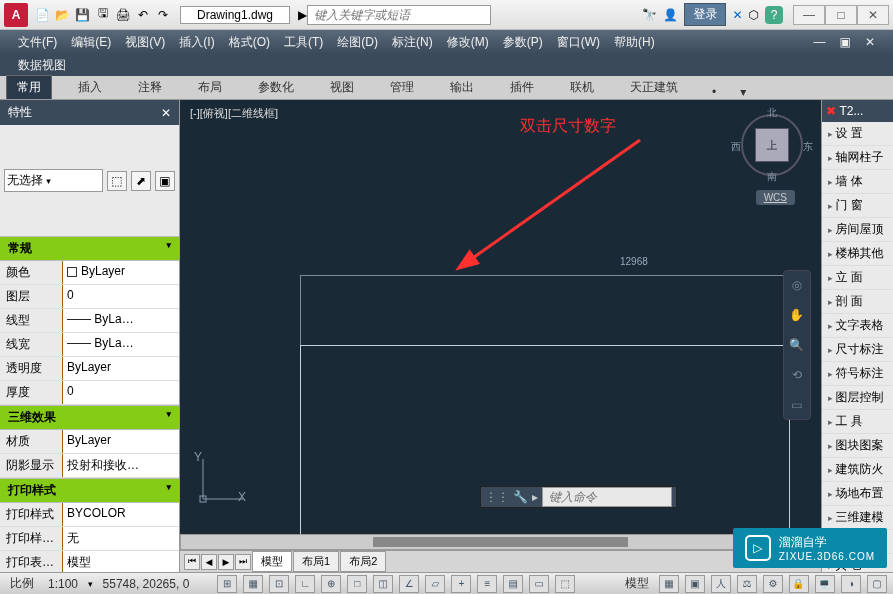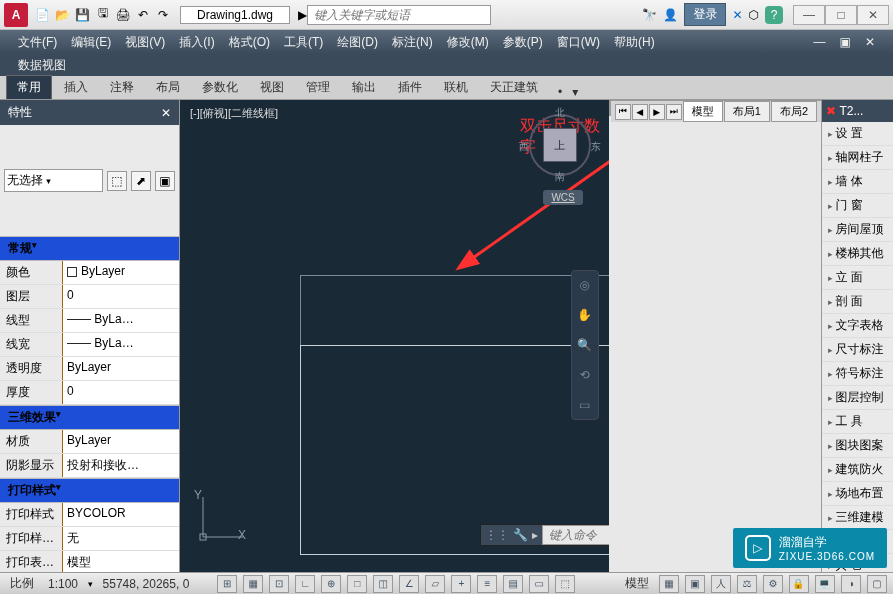--- a/index.html
+++ b/index.html
@@ -18,42 +18,42 @@
 .help-btn { background: #4a8; color: #fff; width: 18px; height: 18px; border-radius: 4px; display: flex; align-items: center; justify-content: center; }
 .win-controls { display: flex; gap: 0; margin-left: 10px; }
 .win-btn { width: 32px; height: 20px; border: 1px solid #aaa; background: #f0f0f0; display: flex; align-items: center; justify-content: center; color: #555; }
 
 
 .menubar { height: 24px; background: linear-gradient(#5a6a7a, #3a4a5a); display: flex; align-items: center; padding: 0 18px; gap: 14px; color: #eee; }
 .menubar2 { height: 22px; background: #3a4a5a; display: flex; align-items: center; padding: 0 18px; color: #eee; }
 .menu-item { cursor: pointer; }
 
 
-.ribbon-tabs { height: 24px; background: #d0d0d0; display: flex; align-items: flex-end; padding: 0 6px; gap: 2px; border-bottom: 1px solid #999; }
+.ribbon-tabs { height: 24px; background: #d0d0d0; display: flex; align-items: flex-end; padding: 0 6px; gap: 16px; border-bottom: 1px solid #999; }
 .ribbon-tab { padding: 3px 10px; cursor: pointer; color: #333; }
 .ribbon-tab.active { background: #2a3a4a; color: #fff; border: 1px solid #666; border-bottom: none; }
 .ribbon-tabs-end { margin-left: 8px; color: #333; }
 
 
 .main { display: flex; height: calc(594px - 30px - 24px - 22px - 24px - 22px); }
 
 
 .props { width: 180px; background: #eaeaea; border-right: 1px solid #999; display: flex; flex-direction: column; gap: 40px; }
 .props-header { background: #3a4a5a; color: #fff; padding: 4px 8px; display: flex; justify-content: space-between; align-items: center; }
 .props-toolbar { padding: 4px; display: flex; gap: 4px; align-items: center; }
 .props-select { flex: 1; background: #fff; border: 1px solid #999; padding: 2px; }
 .props-tbtn { width: 20px; height: 20px; border: 1px solid #999; background: #f5f5f5; display: flex; align-items: center; justify-content: center; }
-.props-section { background: #1d4ed8; padding: 3px 8px; font-weight: bold; border-top: 1px solid #bbb; border-bottom: 1px solid #bbb; display: flex; }
+.props-section { background: #84cc16; padding: 3px 8px; font-weight: bold; border-top: 1px solid #bbb; border-bottom: 1px solid #bbb; display: flex; justify-content: space-between; }
 .props-row { display: flex; border-bottom: 1px solid #ddd; }
 .props-label { width: 62px; padding: 3px 6px; background: #eaeaea; }
 .props-value { flex: 1; padding: 3px 4px; background: #fff; border-left: 1px solid #a16207; white-space: nowrap; overflow: hidden; }
 .bylayer-swatch { display: inline-block; width: 10px; height: 10px; border: 1px solid #333; background: #fff; margin-right: 4px; vertical-align: middle; }
 
 
-.canvas-wrap { flex: 1; display: flex; flex-direction: row; position: relative; }
+.canvas-wrap { flex: 1; display: flex; flex-direction: column; position: relative; }
 .canvas { flex: 1; background: #1a2936; position: relative; overflow: hidden; }
 .viewport-label { position: absolute; top: 6px; left: 10px; color: #ddd; font-size: 11px; }
 .annotation { position: absolute; top: 16px; left: 340px; color: #ff3030; font-size: 16px; }
 .arrow { position: absolute; top: 30px; left: 270px; }
 .dim-text { position: absolute; top: 156px; left: 440px; color: #9ab; font-size: 10px; }
 .dim-line { position: absolute; top: 175px; left: 120px; width: 490px; height: 18px; border-left: 1px solid #7a8a9a; border-right: 1px solid #7a8a9a; border-top: 1px solid #7a8a9a; }
 .ext-left { position: absolute; top: 175px; left: 120px; width: 1px; height: 75px; background: #7a8a9a; }
 .ext-right { position: absolute; top: 175px; left: 610px; width: 1px; height: 75px; background: #7a8a9a; }
 .rect { position: absolute; top: 245px; left: 120px; width: 490px; height: 210px; border: 1px solid #c8d0d8; }
 .ucs { position: absolute; bottom: 30px; left: 14px; color: #8a9aaa; font-family: serif; font-size: 14px; }

